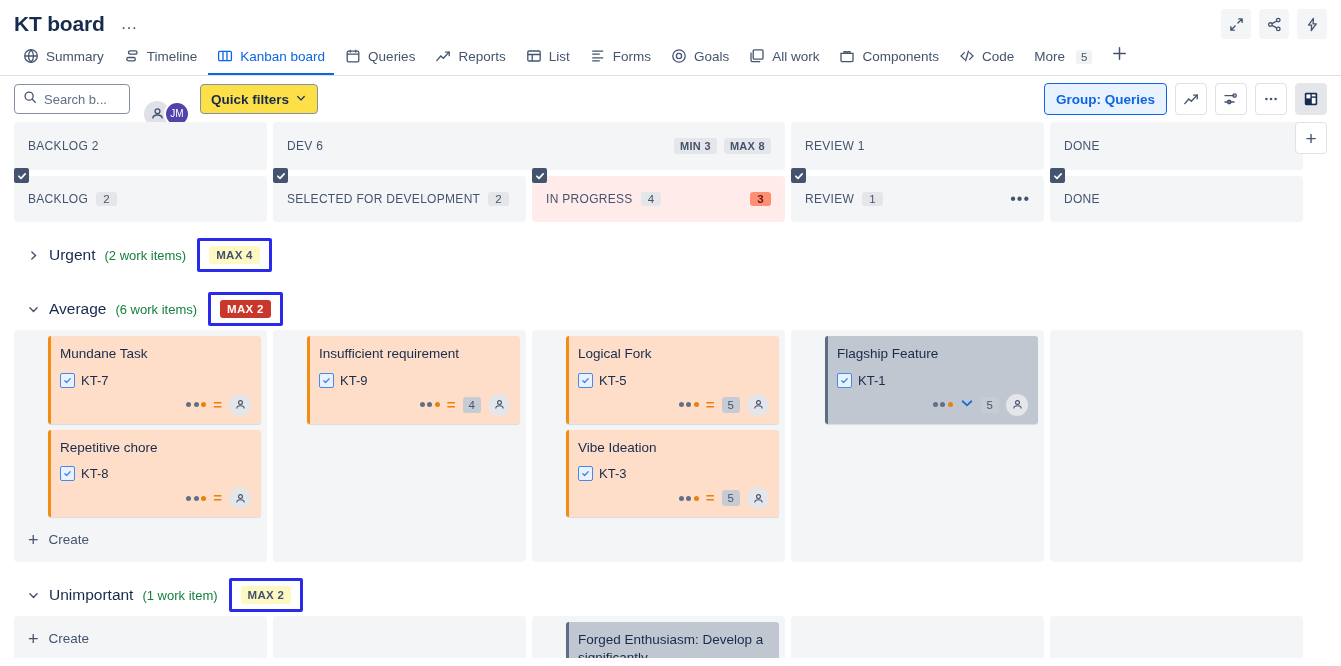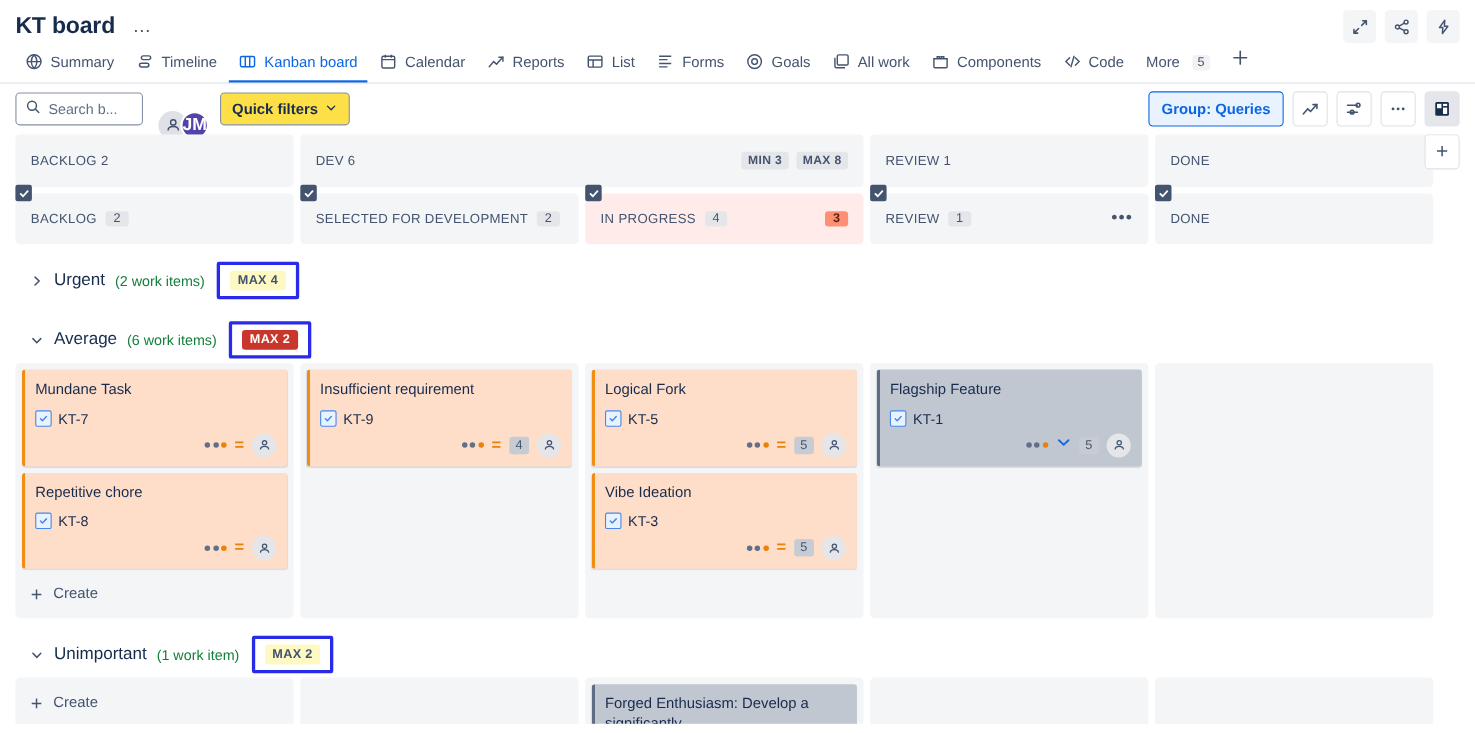--- a/index.html
+++ b/index.html
@@ -70,21 +70,21 @@
   .search-box input {
     border: none; outline: none; font-size: 13px;
     width: 100%; color: #172b4d; background: transparent;
     font-family: "Liberation Sans", sans-serif;
   }
   .search-box input::placeholder { color: #626f86; }
   .avatars { display: flex; align-items: center; margin-left: 4px; }
   .avatar {
     width: 26px; height: 26px; border-radius: 50%;
     display: flex; align-items: center; justify-content: center;
-    font-size: 16px; font-weight: bold; color: #fff; margin-top: 29px;
+    font-size: 10px; font-weight: normal; color: #fff; margin-top: 29px;
   }
   .avatar.empty { background: #dfe1e6; color: #42526e; }
   .avatar.jm { background: #5243aa; margin-left: -6px; border: 2px solid #fff; }
   .quick-filters {
     display: flex; align-items: center; gap: 6px;
     height: 30px; padding: 0 10px;
     border: 1px solid #8590a2; border-radius: 4px;
     font-size: 13.5px; color: #172b4d; cursor: pointer; background: #fde047;
     font-weight: bold;
   }
@@ -188,20 +188,21 @@
   }
   .lane-col.tall { min-height: 216px; }
 
   
   .card {
     background: #fedec8; border-radius: 3px;
     border-left: 3px solid #f18d13;
     padding: 9px 10px 8px 9px;
     cursor: pointer;
     box-shadow: 0 1px 1px rgba(9,30,66,.12);
+    margin-left: 28px;
   }
   .card.gray { background: #c1c7d0; border-left-color: #5e6c84; }
   .card-title {
     font-size: 13.5px; color: #172b4d; line-height: 1.3;
     margin-bottom: 10px;
   }
   .card-footer { display: flex; align-items: flex-start; gap: 6px; flex-direction: column; }
   .key-wrap { display: flex; align-items: center; gap: 6px; }
   .task-icon {
     width: 15px; height: 15px; border: 1.6px solid #4688ec; border-radius: 2px;
@@ -290,21 +291,21 @@
     <span>Kanban board</span>
   </div>
 
   <div class="tab">
     <span>
       <svg width="16" height="16" viewBox="0 0 16 16" fill="none" stroke="#44546f" stroke-width="1.3">
         <rect x="2.2" y="3.2" width="11.6" height="10.6" rx="1.4"></rect>
           <path d="M2.2 6.2h11.6M5.3 1.8v2.6M10.7 1.8v2.6"></path>
       </svg>
     </span>
-    <span>Calendar</span>
+    <span>Queries</span>
   </div>
 
   <div class="tab">
     <span>
       <svg width="16" height="16" viewBox="0 0 16 16" fill="none" stroke="#44546f" stroke-width="1.3" stroke-linecap="round">
         <path d="M1.8 12.6l4-4.6 2.6 2.3 5.6-6.2"></path>
           <path d="M10.6 4.1h3.6v3.6"></path>
       </svg>
     </span>
     <span>Reports</span>

